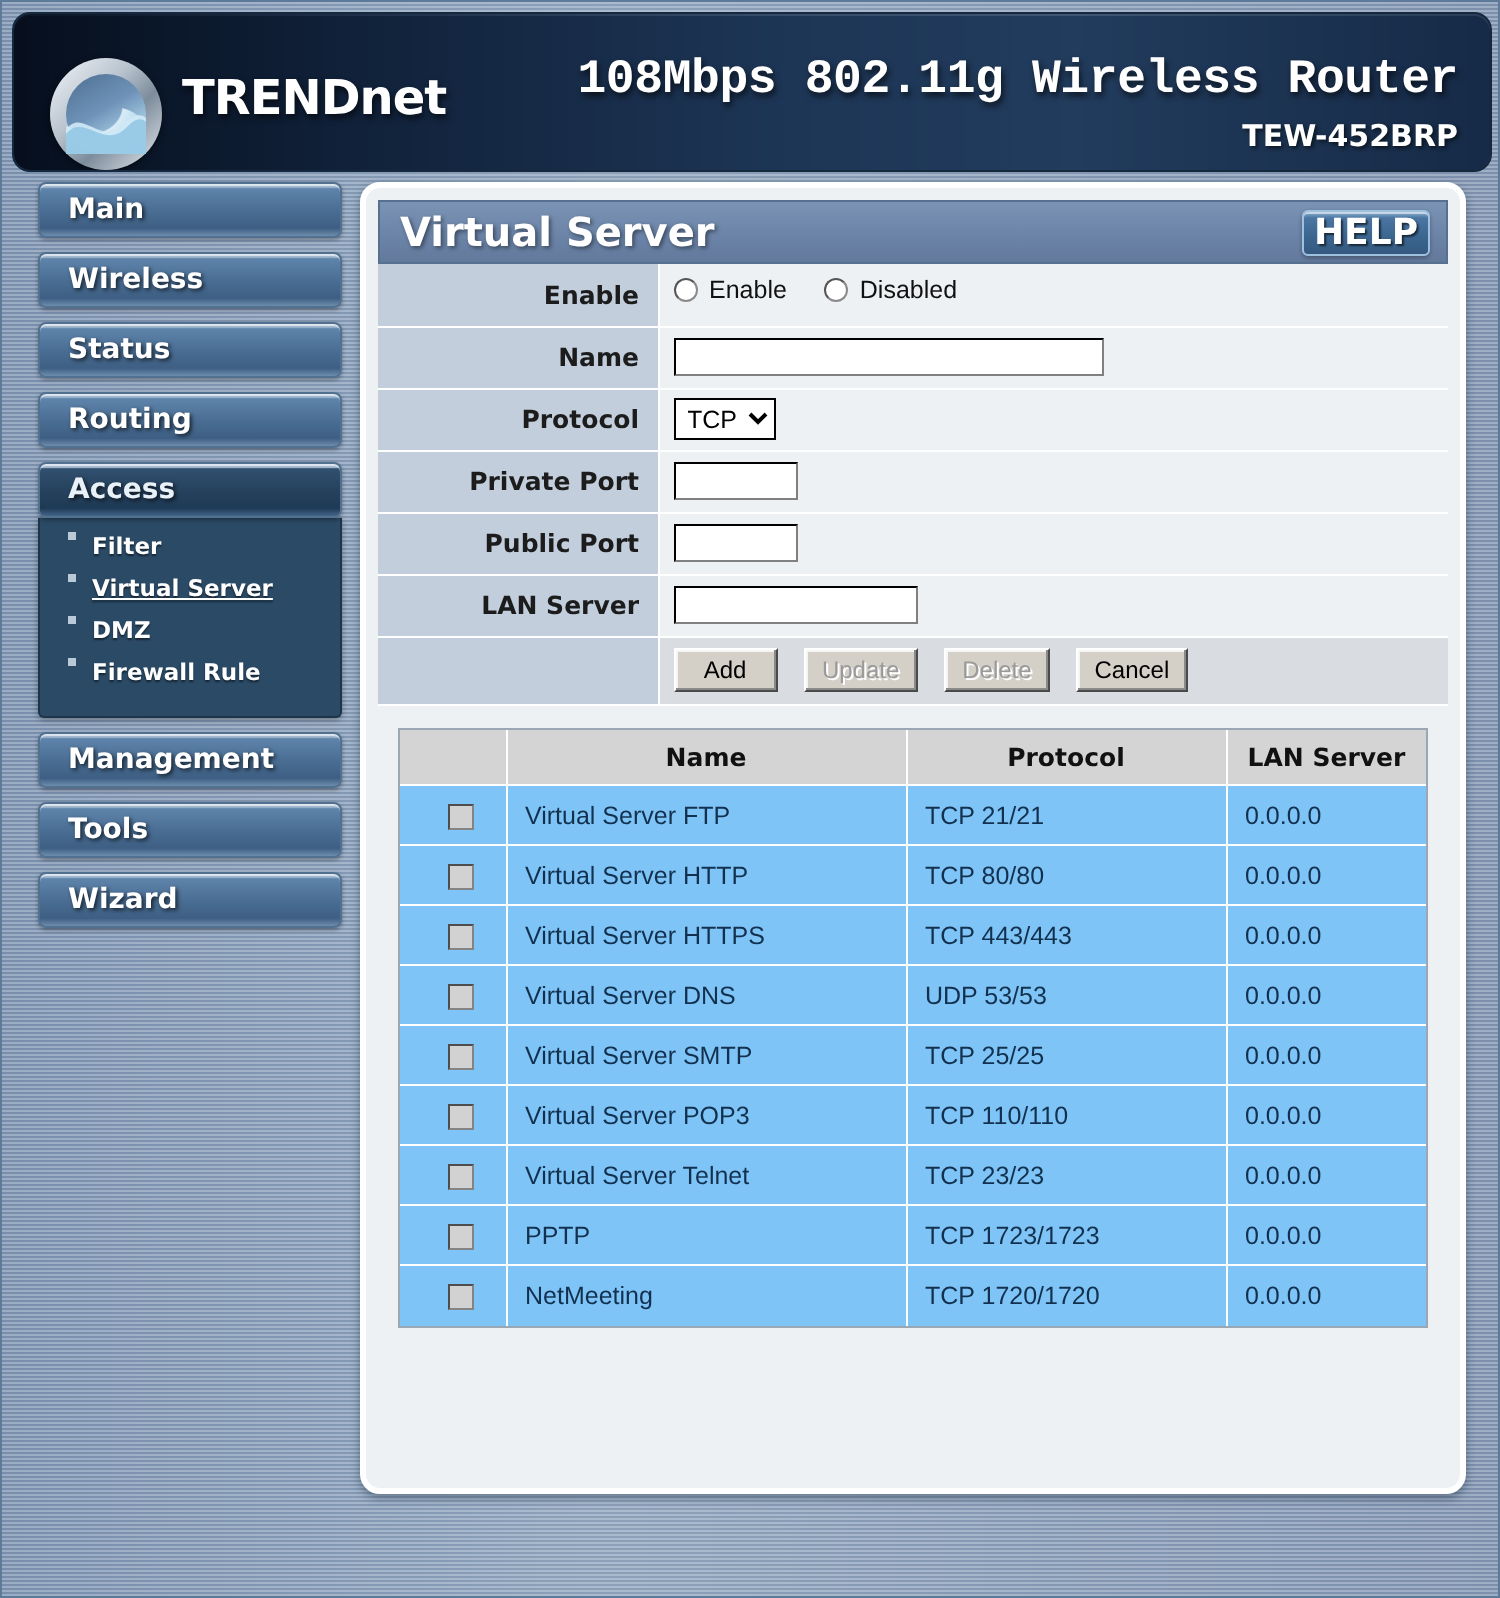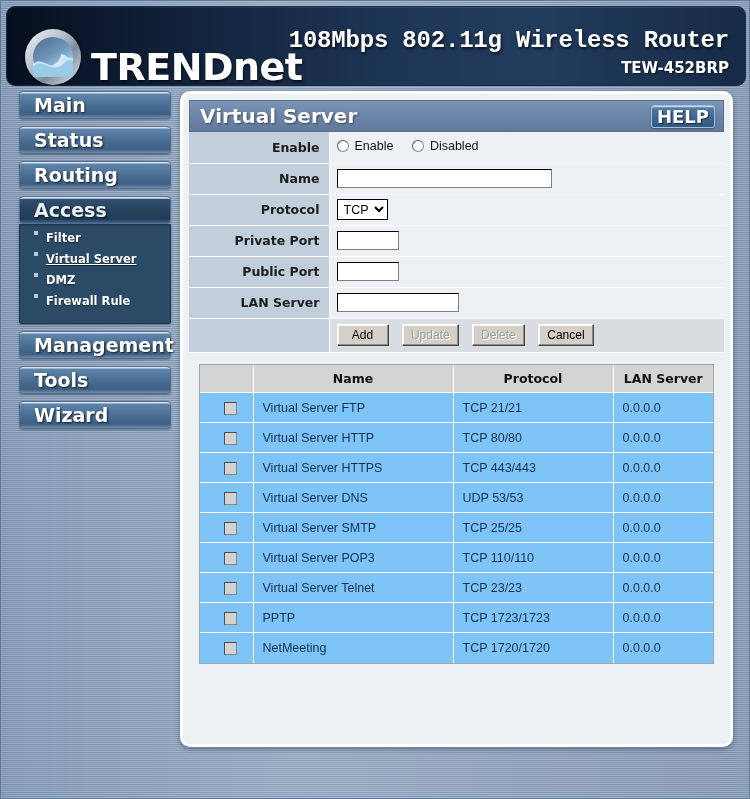--- a/index.html
+++ b/index.html
@@ -90,23 +90,23 @@
     clip-path: ellipse(20px 12px at 20px 12px);
   }
   #logo-wave {
     position: absolute; left: 26px; top: 44px;
     width: 40px; height: 26px;
     z-index: 4;
     pointer-events: none;
   }
 
   #brand-text {
-    position: absolute; left: 84px; top: 38px;
+    position: absolute; left: 84px; top: 28px;
     z-index: 3;
-    font-size: 38px;
+    font-size: 24px;
     font-weight: bold;
     letter-spacing: -0.5px;
     color: #ffffff;
     text-shadow: 1px 2px 3px rgba(0,0,0,0.6);
     font-family: "DejaVu Sans", sans-serif;
   }
 
   #model-line1 {
     position: absolute; right: 16px; top: 20px;
     z-index: 3;
@@ -144,21 +144,21 @@
         #c3d2e2 0%, #93acc6 7%,
         #5f84ab 9%, #4a6e94 50%,
         #3e5f83 85%, #6d8dad 100%);
     box-shadow: 0 1px 2px rgba(0,0,0,0.35), inset 0 1px 0 rgba(255,255,255,0.5);
     display: flex;
     align-items: center;
     padding-left: 14px;
     cursor: pointer;
   }
   .nav-btn span {
-    font-size: 19px;
+    font-size: 14px;
     font-weight: bold;
     color: #ffffff;
     text-shadow: 1px 1px 2px rgba(0,0,0,0.7);
     font-family: "DejaVu Sans", sans-serif;
   }
   .nav-btn.active {
     background:
       linear-gradient(to bottom,
         #c3d2e2 0%, #9bb2c9 7%,
         #31506f 9%, #26425e 50%,
@@ -442,20 +442,23 @@
     <div id="model-line1">108Mbps 802.11g Wireless Router</div>
     <div id="model-line2">TEW-452BRP</div>
   </div>
 
   <div id="sidebar">
 
     <div class="nav-btn">
       <span>Main</span>
     </div>
     <div class="nav-btn">
+      <span>Wireless</span>
+    </div>
+    <div class="nav-btn">
       <span>Status</span>
     </div>
     <div class="nav-btn">
       <span>Routing</span>
     </div>
 
     <div class="nav-btn active">
       <span>Access</span>
     </div>
 

